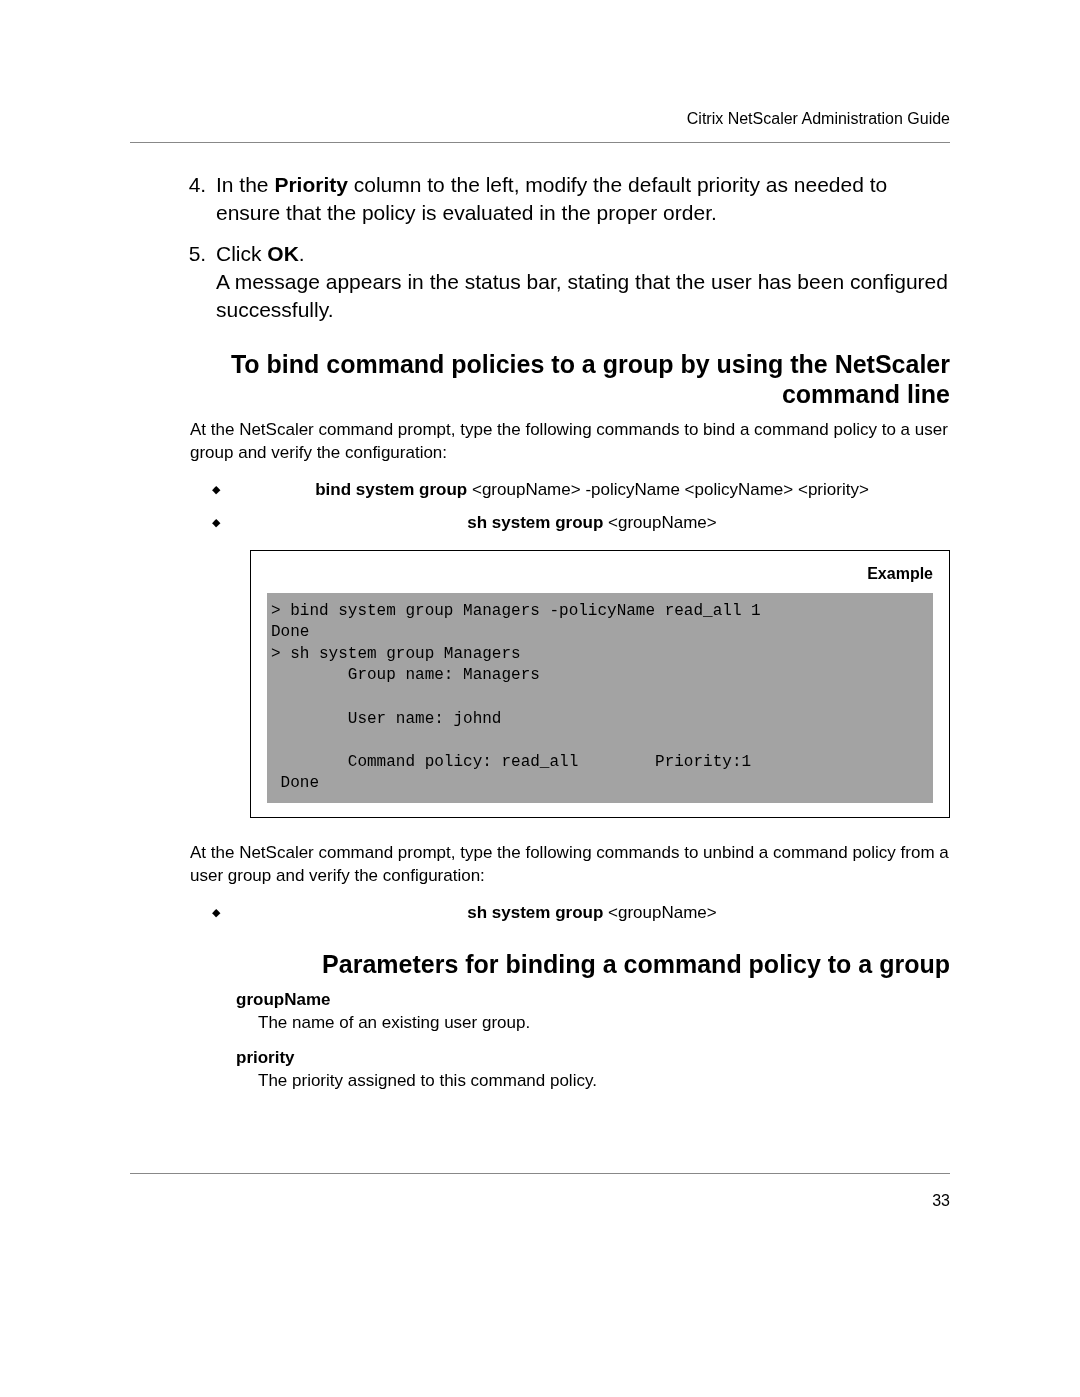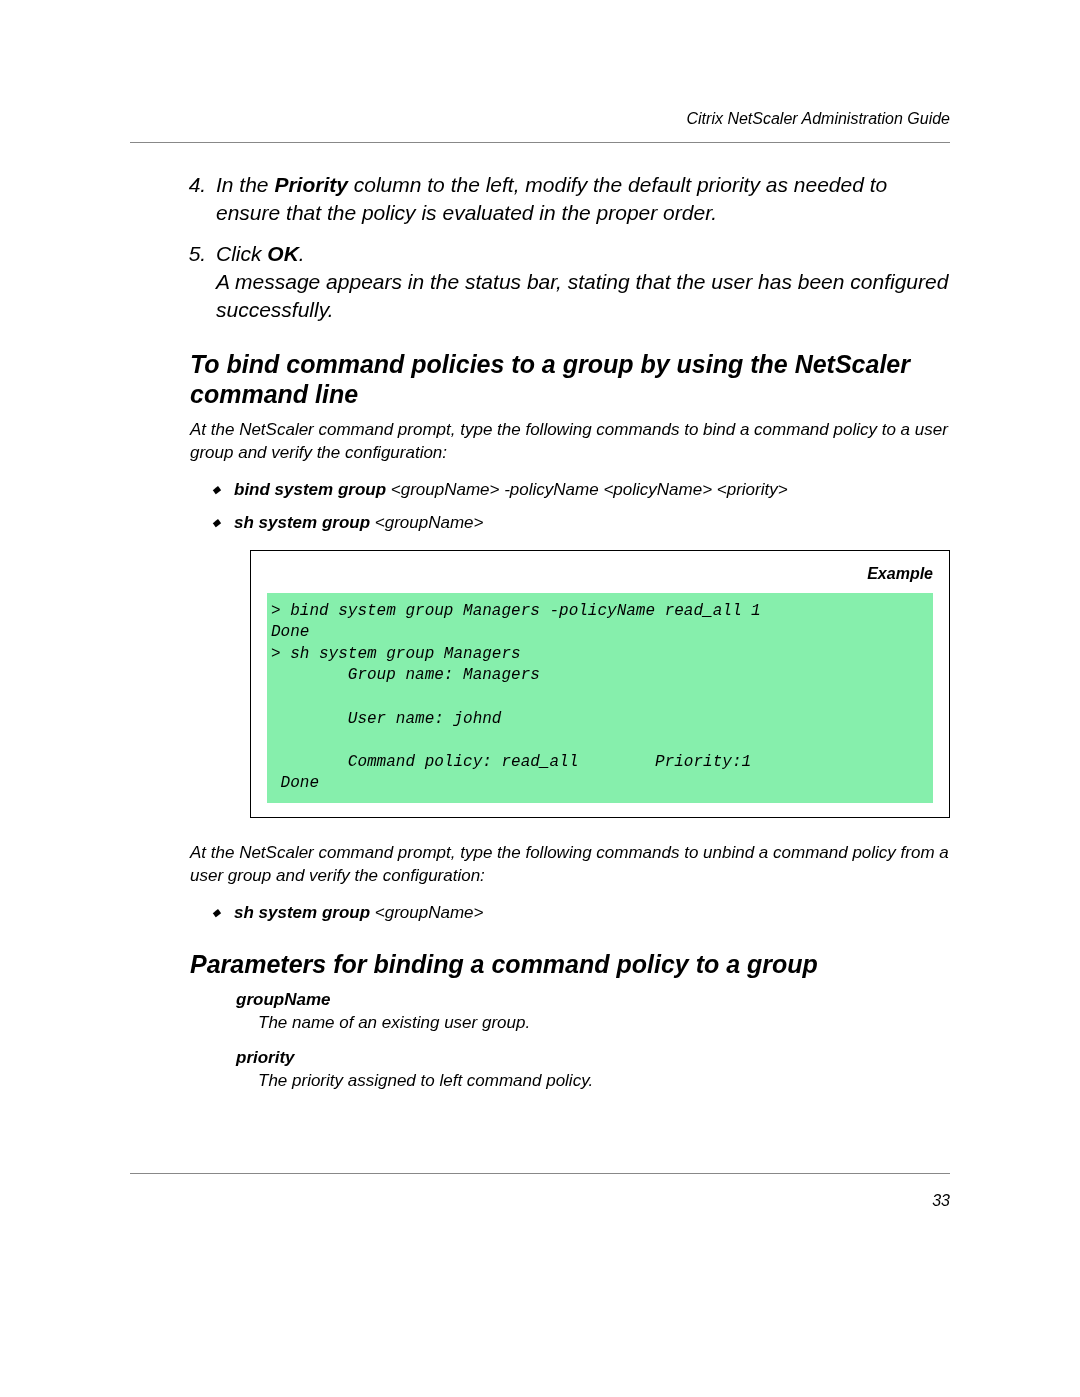--- a/index.html
+++ b/index.html
@@ -6,21 +6,20 @@
     body {
       font-family: Verdana, Arial, Helvetica, sans-serif;
       background: #fff;
       width: 1080px;
       height: 1397px;
       position: relative;
       color: #000;
     }
     .page {
       padding: 110px 130px 60px 130px;
-      font-style: italic;
     }
     .header-line {
       font-size: 16px;
       text-align: right;
       margin-bottom: 14px;
       color: #000;
     }
     .top-divider {
       border: none;
       border-top: 1px solid #888;
@@ -49,36 +48,38 @@
       margin-bottom: 12px;
       padding-left: 4px;
     }
     h2.section-heading {
       font-family: Arial, Helvetica, sans-serif;
       font-size: 25px;
       font-weight: bold;
       margin-top: 24px;
       margin-bottom: 10px;
       line-height: 1.2;
+      text-align: right;
     }
     p.body-text {
       font-size: 17px;
       line-height: 1.35;
       margin-bottom: 12px;
     }
     .diamond-list {
       list-style: none;
       margin-left: 22px;
       font-size: 17px;
       line-height: 1.5;
     }
     .diamond-list li {
       position: relative;
       padding-left: 22px;
       margin-bottom: 8px;
+      text-align: center;
     }
     .diamond-list li::before {
       content: "◆";
       position: absolute;
       left: 0;
       top: 0;
       font-size: 11px;
       line-height: 24px;
     }
     .example-wrap {
@@ -94,21 +95,21 @@
       font-size: 16px;
       font-weight: bold;
       font-family: Verdana, Arial, sans-serif;
       margin-bottom: 10px;
       text-align: right;
     }
     .code-block {
       font-family: "Courier New", monospace;
       font-size: 16px;
       line-height: 1.35;
-      background: #86efac;
+      background: #a3a3a3;
       padding: 8px 4px;
       white-space: pre;
       overflow: hidden;
     }
     .param-block {
       margin-bottom: 12px;
       font-size: 17px;
       line-height: 1.35;
       margin-left: 46px;
     }
@@ -173,20 +174,20 @@
     </ul>
 
     <h2 class="section-heading">Parameters for binding a command policy to a group</h2>
 
     <div class="param-block">
       <div class="term">groupName</div>
       <div class="desc">The name of an existing user group.</div>
     </div>
     <div class="param-block">
       <div class="term">priority</div>
-      <div class="desc">The priority assigned to left command policy.</div>
+      <div class="desc">The priority assigned to this command policy.</div>
     </div>
 
   </div>
 
   <hr class="bottom-divider">
   <div class="page-num">33</div>
 </div>
 
 </body></html>

